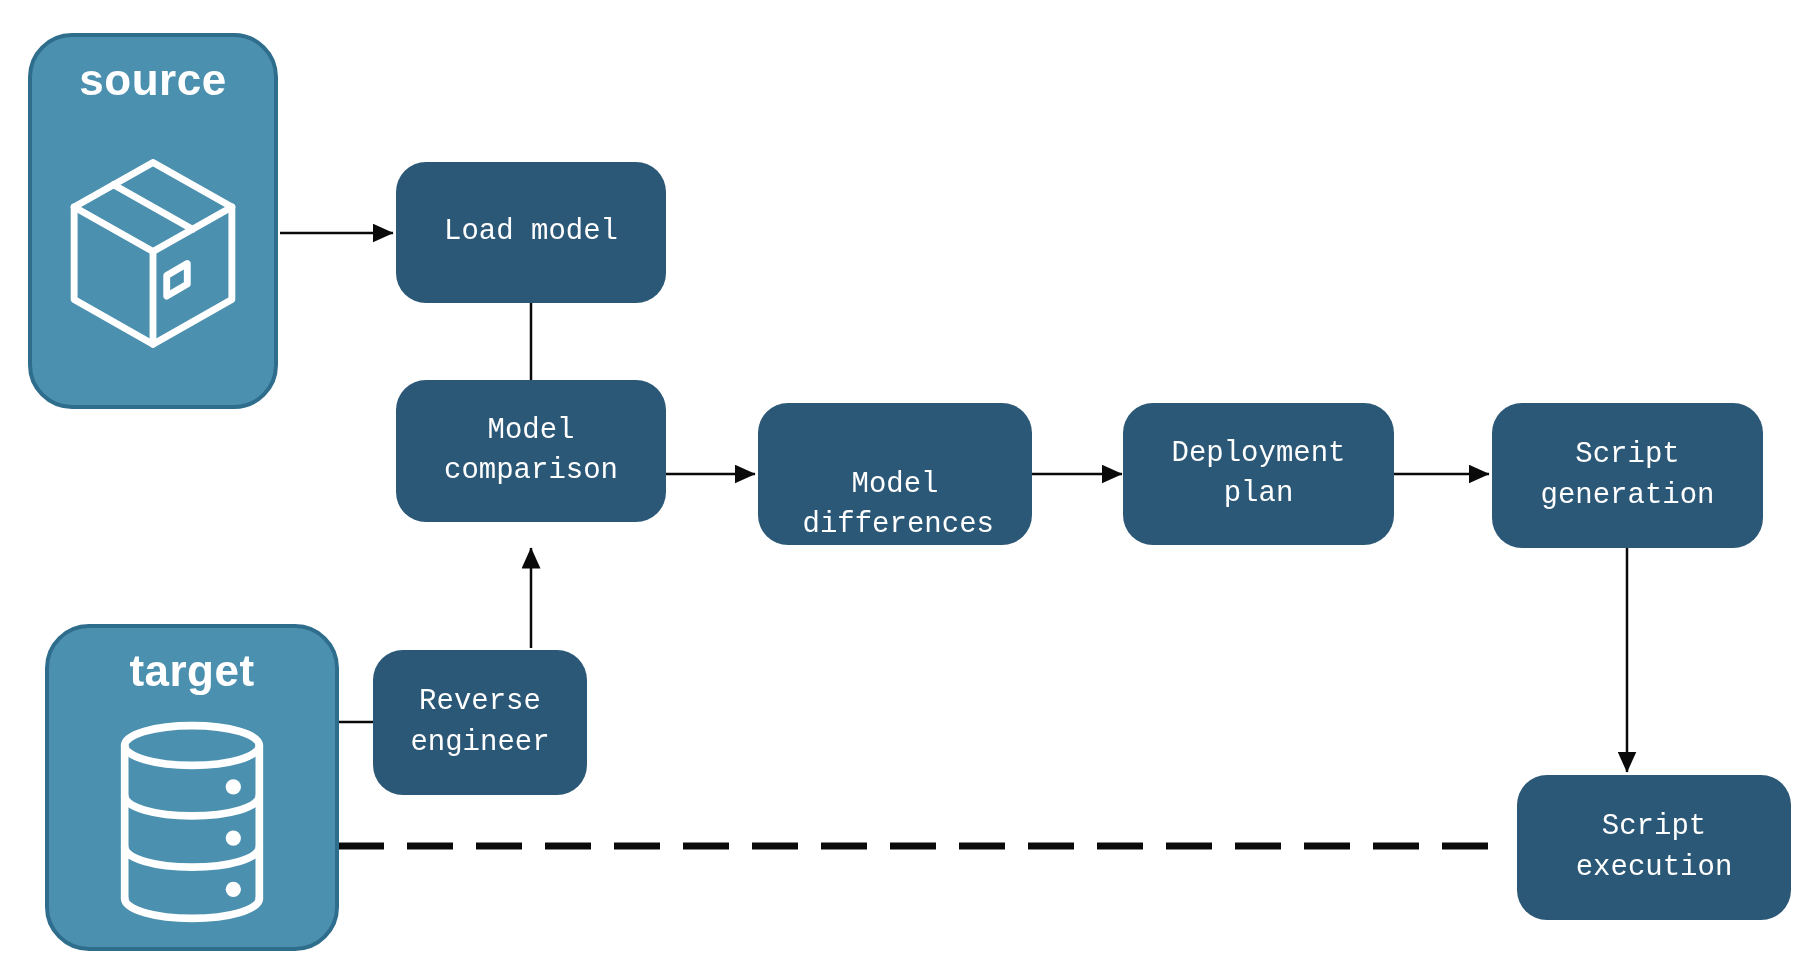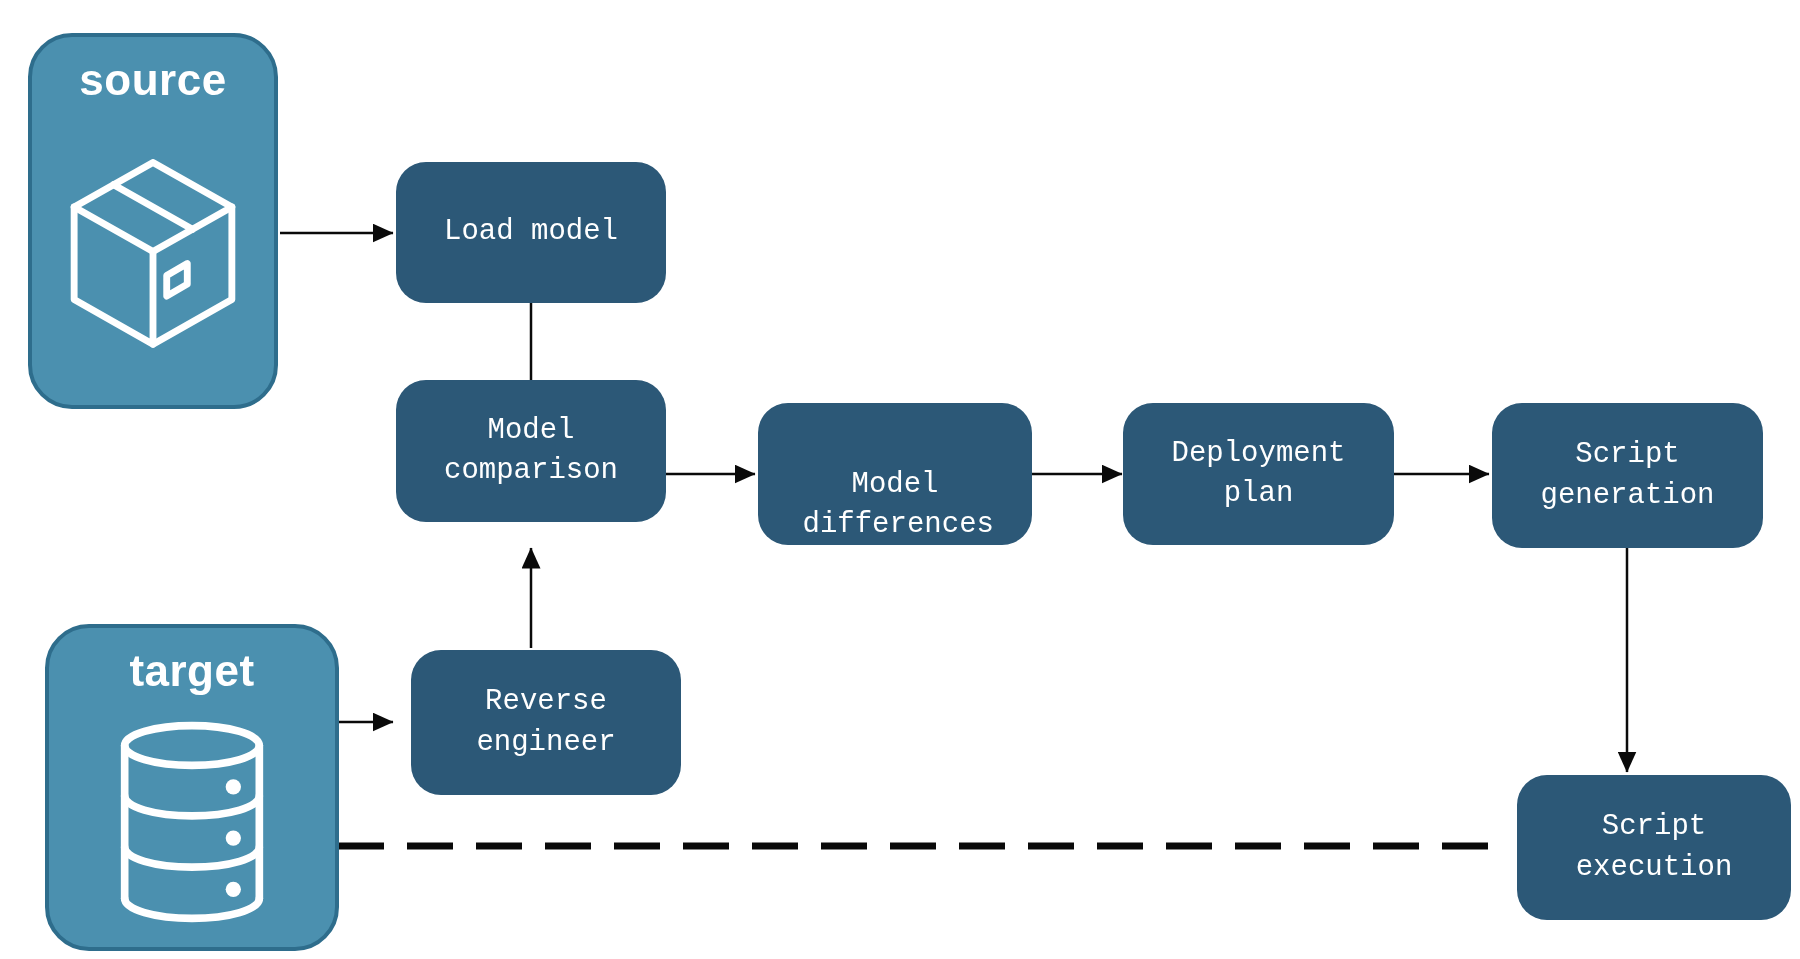--- a/index.html
+++ b/index.html
@@ -122,21 +122,21 @@
   </div>
 
   <div class="node" style="left:1123px;top:403px;width:271px;height:142px;">
     <div class="node-label">Deployment plan</div>
   </div>
 
   <div class="node" style="left:1492px;top:403px;width:271px;height:145px;">
     <div class="node-label">Script generation</div>
   </div>
 
-  <div class="node" style="left:411px;top:650px;width:270px;height:145px;justify-content:center;">
+  <div class="node" style="left:373px;top:650px;width:214px;height:145px;justify-content:center;">
     <div class="node-label">Reverse engineer</div>
   </div>
 
   <div class="node" style="left:1490px;top:775px;width:274px;height:145px;margin-left:27px;">
     <div class="node-label">Script execution</div>
   </div>
 
 </div>
 
 </body></html>

